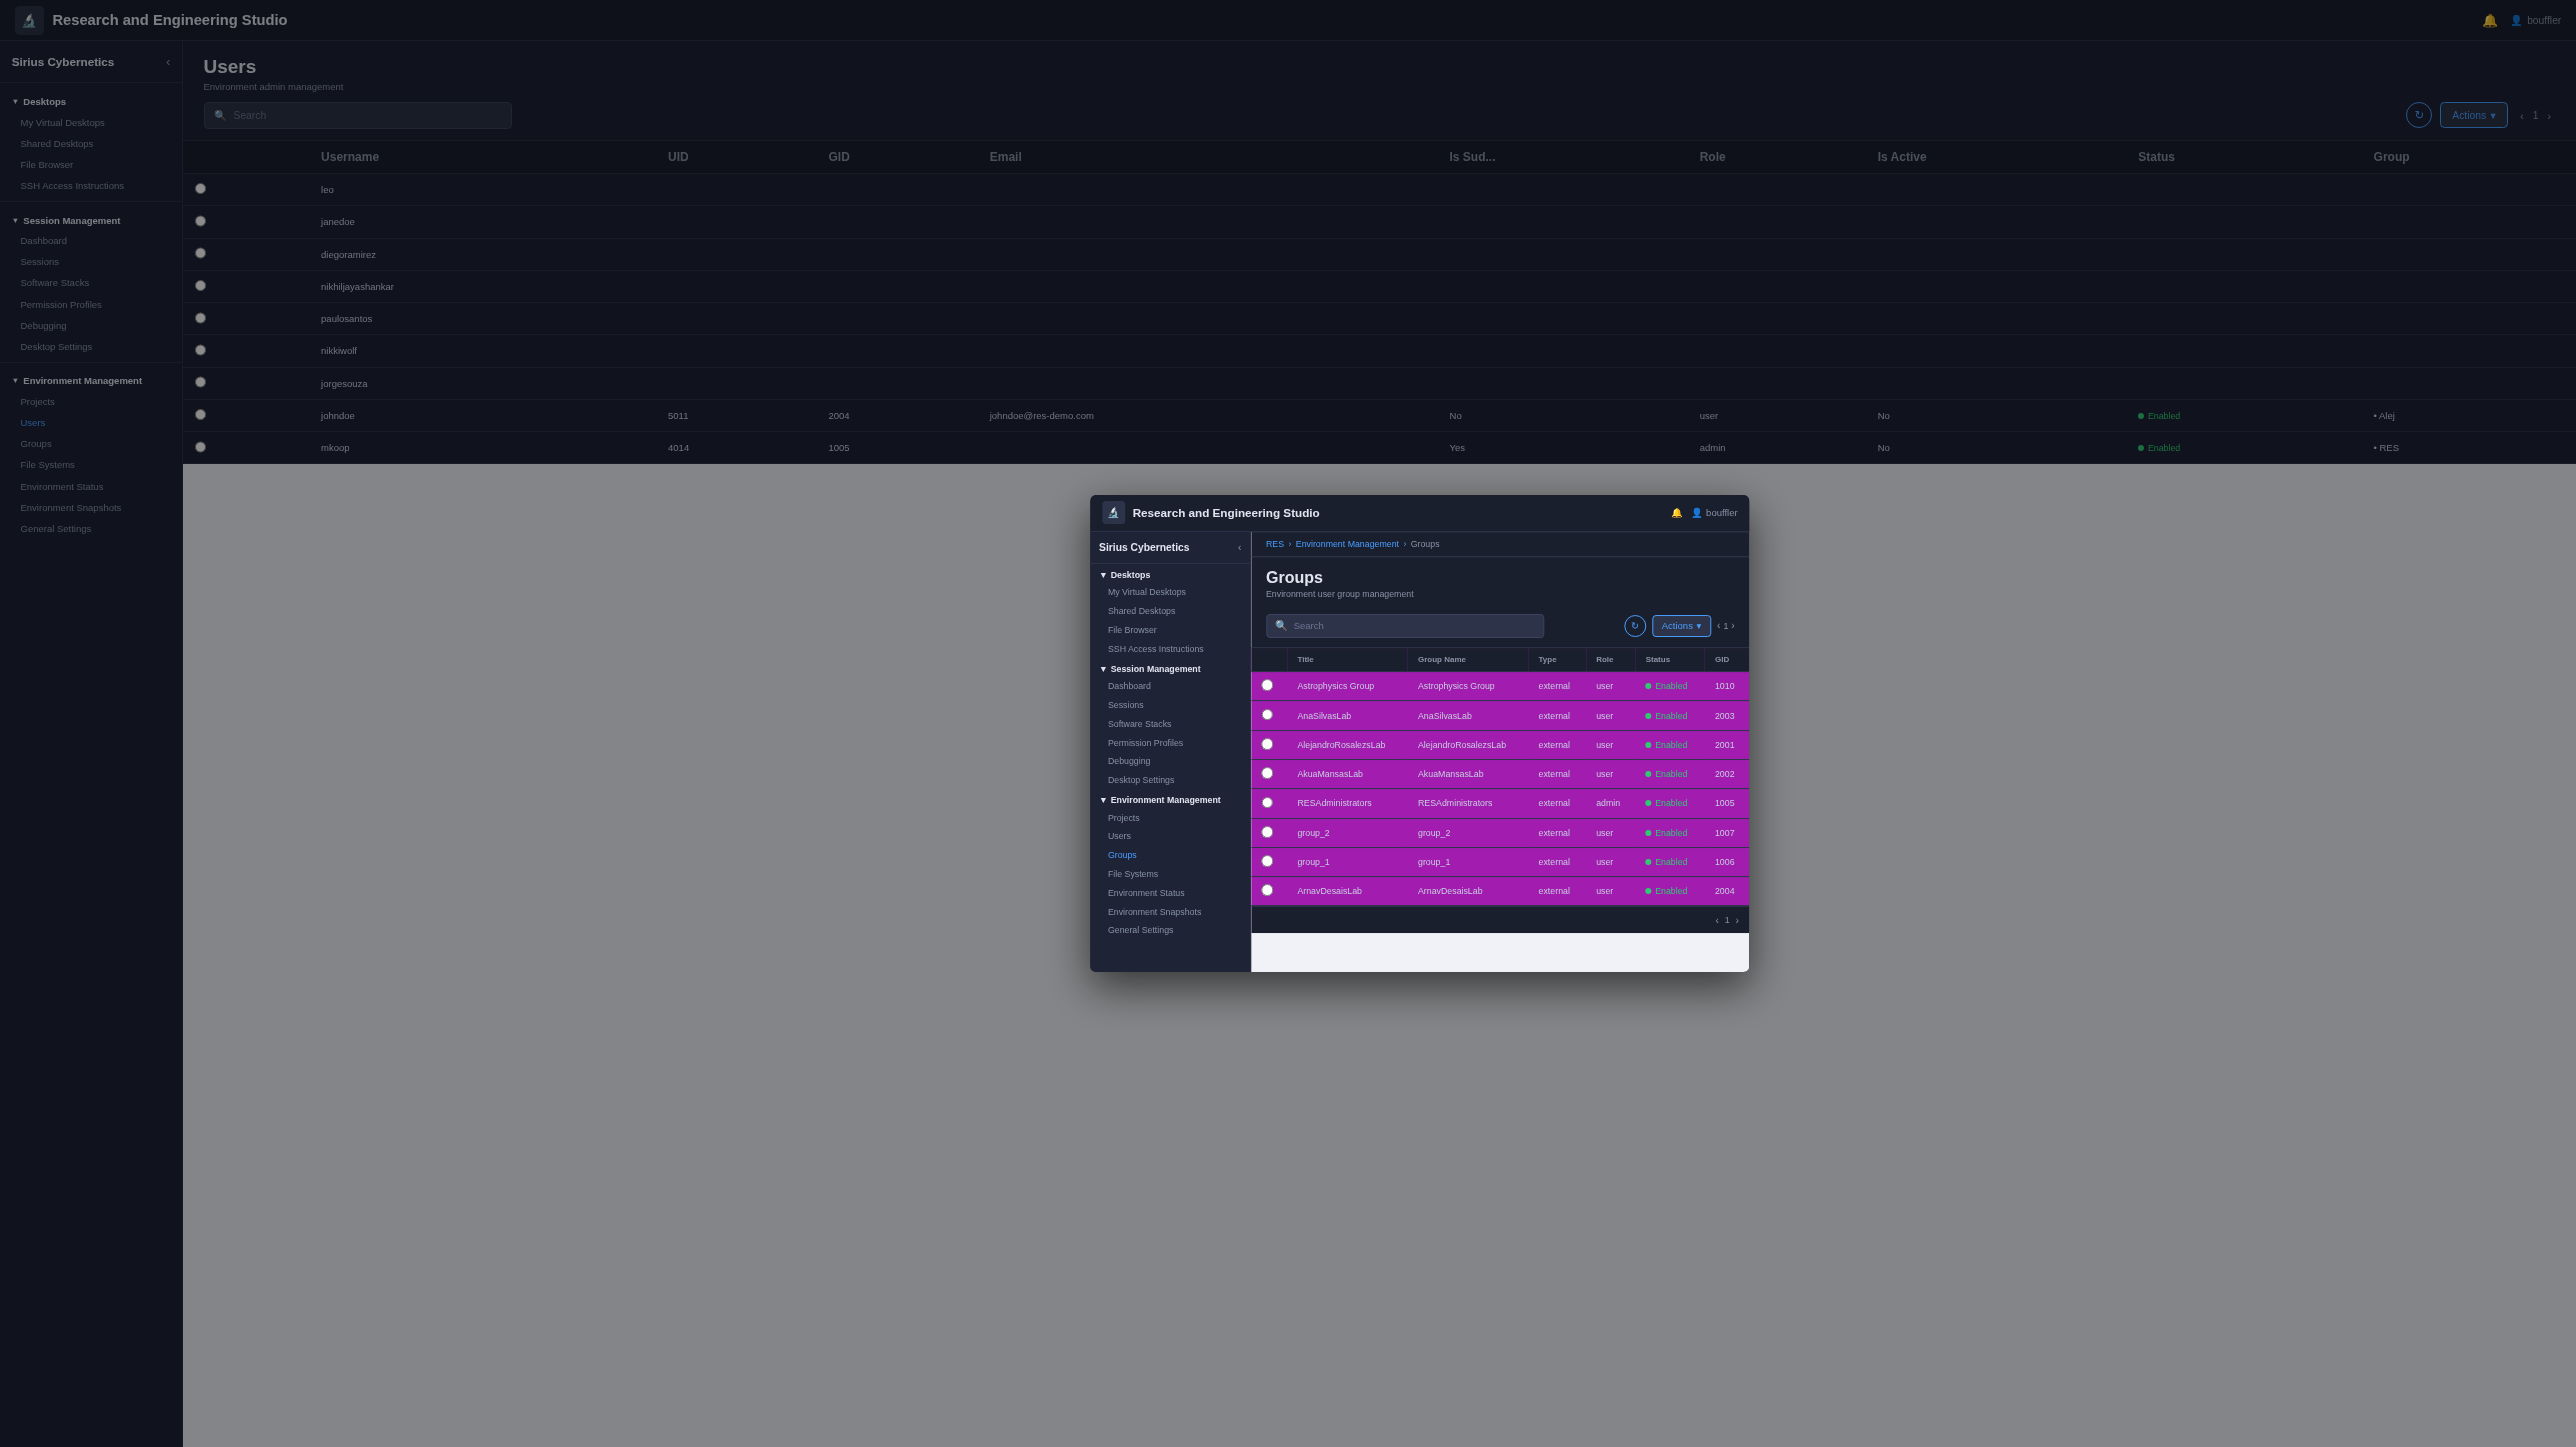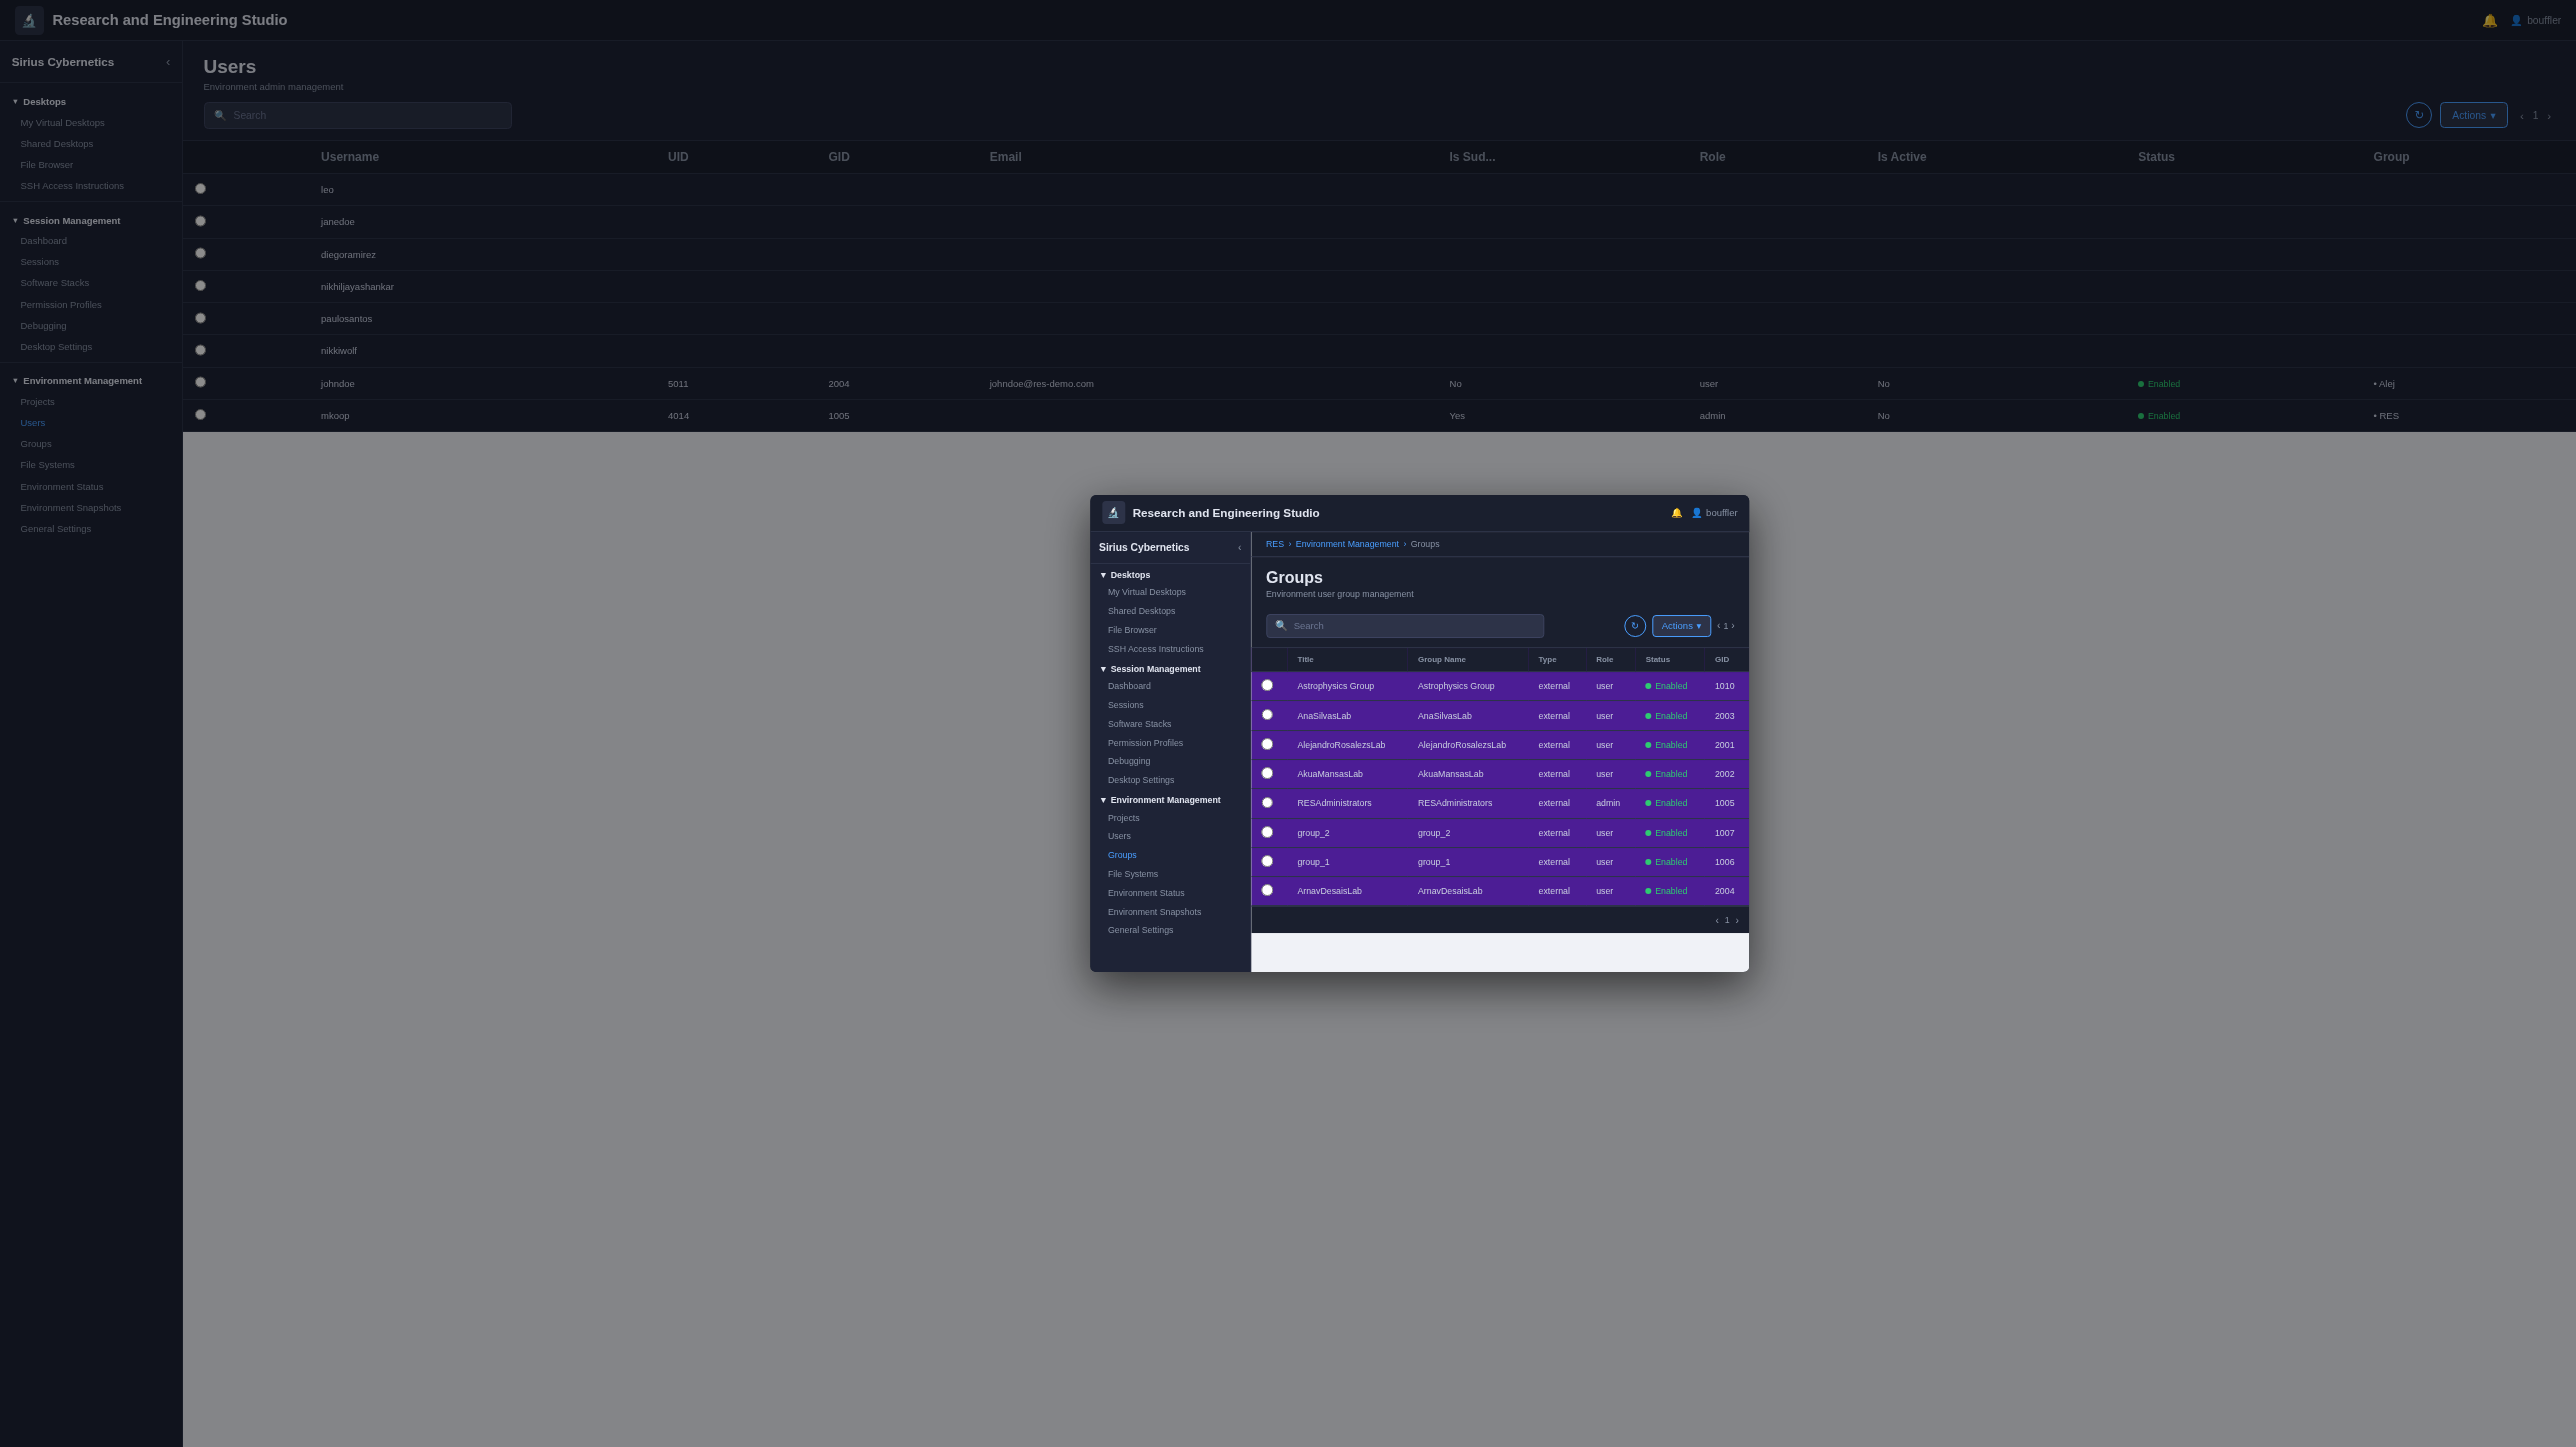--- a/index.html
+++ b/index.html
@@ -78,21 +78,21 @@
     .overlay-toolbar { display: flex; align-items: center; justify-content: space-between; }
     .overlay-search { display: flex; align-items: center; background: #2d3348; border: 0.7px solid #3d4460; border-radius: 3.7px; padding: 4.4px 8.8px; gap: 5.1px; flex: 1; max-width: 278px; }
     .overlay-search input { background: transparent; border: none; outline: none; color: #e0e4ef; font-size: 9.5px; width: 100%; }
     .overlay-search input::placeholder { color: #6b7591; }
     .overlay-actions-btn { background: #2d3348; border: 0.7px solid #4a9eff; color: #4a9eff; border-radius: 3.7px; padding: 4.4px 8.8px; cursor: pointer; display: flex; align-items: center; gap: 3.7px; font-size: 9.5px; }
     .overlay-refresh-btn { background: none; border: 1.5px solid #4a9eff; border-radius: 50%; width: 22px; height: 22px; display: flex; align-items: center; justify-content: center; color: #4a9eff; cursor: pointer; font-size: 9.5px; }
     .overlay-page-btn { background: none; border: none; color: #8892a4; cursor: pointer; font-size: 10.3px; }
     .overlay-table { width: 100%; border-collapse: collapse; font-size: 8.8px; }
     .overlay-table th { padding: 7.3px 10.3px; text-align: left; color: #8892a4; font-weight: 600; font-size: 8px; background: #1a1f2e; border-bottom: 0.7px solid #2d3348; white-space: nowrap; }
     .overlay-table td { padding: 7.3px 10.3px; border-bottom: 0.7px solid #2d3348; color: #c8cedf; }
-    .overlay-table-bg { background: #4c1d95; }
+    .overlay-table-bg { background: #a21caf; }
     .overlay-pagination { display: flex; align-items: center; justify-content: flex-end; padding: 7.3px 10.3px; background: #1a1f2e; border-top: 0.7px solid #2d3348; gap: 5.9px; color: #8892a4; font-size: 8.8px; }
   </style>
 </head>
 <body>
 
 <div class="topbar">
   <div class="topbar-logo">🔬</div>
   <span class="topbar-title">Research and Engineering Studio</span>
   <div class="topbar-right">
     <span class="topbar-bell">🔔</span>
@@ -262,20 +262,32 @@
     <td></td>
     <td></td>
     <td></td>
     <td></td>
     <td></td>
     <td></td>
     <td></td>
   </tr>
             <tr>
     <td><input type="radio" class="row-radio" style=""></td>
+    <td>jorgesouza</td>
+    <td></td>
+    <td></td>
+    <td></td>
+    <td></td>
+    <td></td>
+    <td></td>
+    <td></td>
+    <td></td>
+  </tr>
+            <tr>
+    <td><input type="radio" class="row-radio" style=""></td>
     <td>johndoe</td>
     <td>5011</td>
     <td>2004</td>
     <td>johndoe@res-demo.com</td>
     <td>No</td>
     <td>user</td>
     <td>No</td>
     <td><span class="status-badge"><span class="status-dot"></span>Enabled</span></td>
     <td>• Alej</td>
   </tr>

